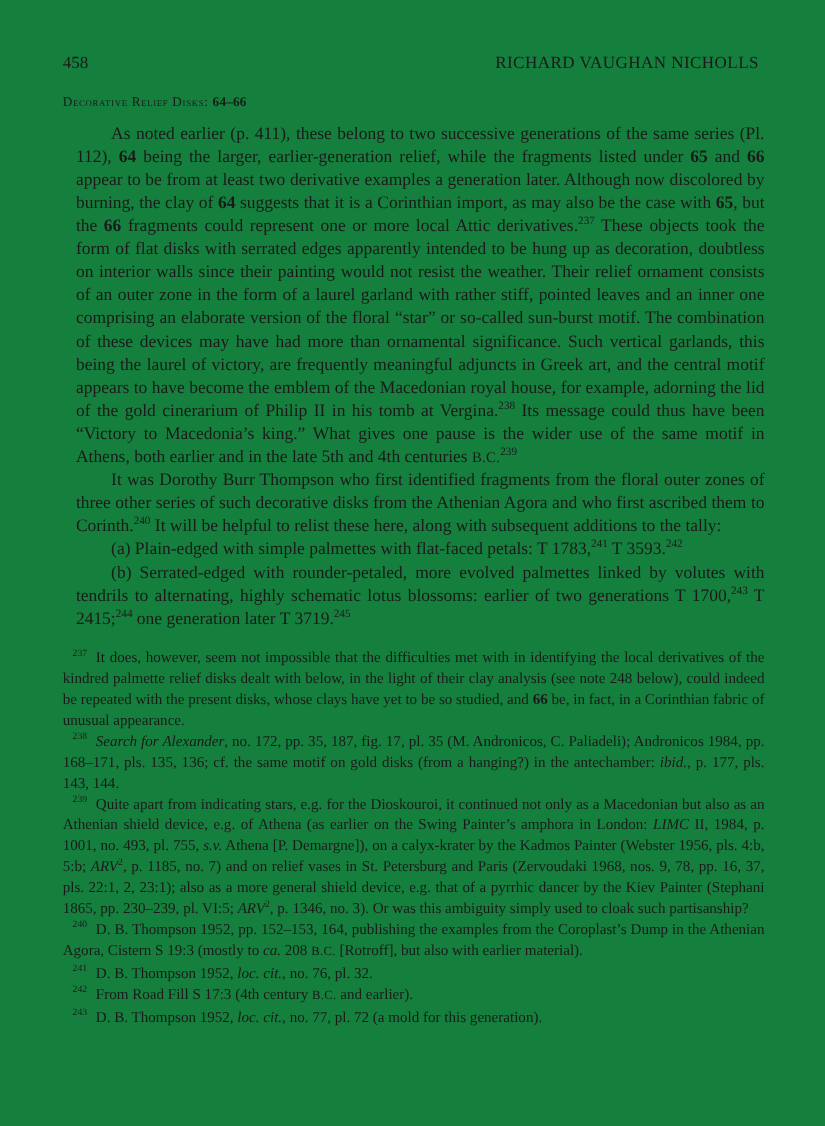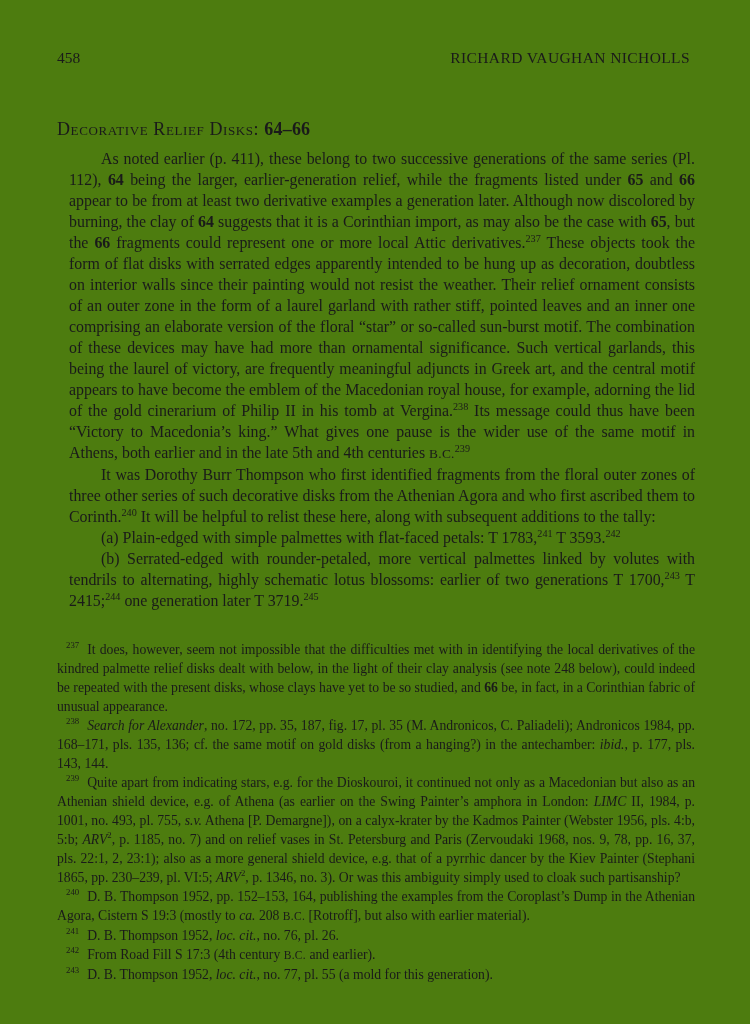--- a/index.html
+++ b/index.html
@@ -30,71 +30,70 @@
     text-align: right;
     letter-spacing: 0.4px;
   }
   .content {
     position: absolute;
     top: 80px;
     left: 57px;
     width: 638px;
   }
   .heading {
-    font-size: 18px;
+    font-size: 12px;
     font-weight: normal;
     line-height: 24px;
     letter-spacing: 0.2px;
-    margin-top: 37px;
   }
   .body-block { margin-top: 7px; }
   .para {
     font-size: 15.9px;
     line-height: 21px;
     text-align: justify;
     text-indent: 32px;
     margin-left: 12px;
   }
-  .fn-block { margin-top: 29px; }
+  .fn-block { margin-top: 15px; }
   .fn {
     font-size: 13.7px;
     line-height: 19px;
     text-align: justify;
     text-indent: 9px;
   }
   .b { font-weight: bold; }
   .i { font-style: italic; }
   .sup {
     vertical-align: super;
     font-size: 0.64em;
     line-height: 0;
   }
   .sc { font-size: 0.84em; letter-spacing: 0.3px; }
   .scv { font-variant: small-caps; letter-spacing: 0.6px; }
   .fnnum { margin-right: 8px; }
 </style>
 </head>
 <body style="color: rgb(26, 26, 26);">
 
-<div class="page" style="background: #4d7c0f;">
+<div class="page" style="background: #15803d;">
   <div class="header">
     <span class="page-num">458</span>
     <span class="running-head">RICHARD VAUGHAN NICHOLLS</span>
   </div>
   <div class="content">
     <h1 class="heading"><span class="scv">Decorative Relief Disks: </span><span class="b">64–66</span></h1>
     <div class="body-block">
         <p class="para"><span>As noted earlier (p. 411), these belong to two successive generations of the same series (Pl. 112), </span><span class="b">64</span><span> being the larger, earlier-generation relief, while the fragments listed under </span><span class="b">65</span><span> and </span><span class="b">66</span><span> appear to be from at least two derivative examples a generation later. Although now discolored by burning, the clay of </span><span class="b">64</span><span> suggests that it is a Corinthian import, as may also be the case with </span><span class="b">65</span><span>, but the </span><span class="b">66</span><span> fragments could represent one or more local Attic derivatives.</span><span class="sup">237</span><span> These objects took the form of flat disks with serrated edges apparently intended to be hung up as decoration, doubtless on interior walls since their painting would not resist the weather. Their relief ornament consists of an outer zone in the form of a laurel garland with rather stiff, pointed leaves and an inner one comprising an elaborate version of the floral “star” or so-called sun-burst motif. The combination of these devices may have had more than ornamental significance. Such vertical garlands, this being the laurel of victory, are frequently meaningful adjuncts in Greek art, and the central motif appears to have become the emblem of the Macedonian royal house, for example, adorning the lid of the gold cinerarium of Philip II in his tomb at Vergina.</span><span class="sup">238</span><span> Its message could thus have been “Victory to Macedonia’s king.” What gives one pause is the wider use of the same motif in Athens, both earlier and in the late 5th and 4th centuries </span><span class="sc">B.C.</span><span class="sup">239</span></p>
         <p class="para"><span>It was Dorothy Burr Thompson who first identified fragments from the floral outer zones of three other series of such decorative disks from the Athenian Agora and who first ascribed them to Corinth.</span><span class="sup">240</span><span> It will be helpful to relist these here, along with subsequent additions to the tally:</span></p>
         <p class="para"><span>(a) Plain-edged with simple palmettes with flat-faced petals: T 1783,</span><span class="sup">241</span><span> T 3593.</span><span class="sup">242</span></p>
-        <p class="para"><span>(b) Serrated-edged with rounder-petaled, more vertical palmettes linked by volutes with tendrils to alternating, highly schematic lotus blossoms: earlier of two generations T 1700,</span><span class="sup">243</span><span> T 2415;</span><span class="sup">244</span><span> one generation later T 3719.</span><span class="sup">245</span></p>
+        <p class="para"><span>(b) Serrated-edged with rounder-petaled, more evolved palmettes linked by volutes with tendrils to alternating, highly schematic lotus blossoms: earlier of two generations T 1700,</span><span class="sup">243</span><span> T 2415;</span><span class="sup">244</span><span> one generation later T 3719.</span><span class="sup">245</span></p>
       </div>
     <div class="fn-block">
         <p class="fn"><span class="sup fnnum">237</span><span>It does, however, seem not impossible that the difficulties met with in identifying the local derivatives of the kindred palmette relief disks dealt with below, in the light of their clay analysis (see note 248 below), could indeed be repeated with the present disks, whose clays have yet to be so studied, and </span><span class="b">66</span><span> be, in fact, in a Corinthian fabric of unusual appearance.</span></p>
         <p class="fn"><span class="sup fnnum">238</span><span class="i">Search for Alexander</span><span>, no. 172, pp. 35, 187, fig. 17, pl. 35 (M. Andronicos, C. Paliadeli); Andronicos 1984, pp. 168–171, pls. 135, 136; cf. the same motif on gold disks (from a hanging?) in the antechamber: </span><span class="i">ibid.</span><span>, p. 177, pls. 143, 144.</span></p>
         <p class="fn"><span class="sup fnnum">239</span><span>Quite apart from indicating stars, e.g. for the Dioskouroi, it continued not only as a Macedonian but also as an Athenian shield device, e.g. of Athena (as earlier on the Swing Painter’s amphora in London: </span><span class="i">LIMC</span><span> II, 1984, p. 1001, no. 493, pl. 755, </span><span class="i">s.v.</span><span> Athena [P. Demargne]), on a calyx-krater by the Kadmos Painter (Webster 1956, pls. 4:b, 5:b; </span><span class="i">ARV</span><span class="sup">2</span><span>, p. 1185, no. 7) and on relief vases in St. Petersburg and Paris (Zervoudaki 1968, nos. 9, 78, pp. 16, 37, pls. 22:1, 2, 23:1); also as a more general shield device, e.g. that of a pyrrhic dancer by the Kiev Painter (Stephani 1865, pp. 230–239, pl. VI:5; </span><span class="i">ARV</span><span class="sup">2</span><span>, p. 1346, no. 3). Or was this ambiguity simply used to cloak such partisanship?</span></p>
         <p class="fn"><span class="sup fnnum">240</span><span>D. B. Thompson 1952, pp. 152–153, 164, publishing the examples from the Coroplast’s Dump in the Athenian Agora, Cistern S 19:3 (mostly to </span><span class="i">ca.</span><span> 208 </span><span class="sc">B.C.</span><span> [Rotroff], but also with earlier material).</span></p>
-        <p class="fn"><span class="sup fnnum">241</span><span>D. B. Thompson 1952, </span><span class="i">loc. cit.</span><span>, no. 76, pl. 26.</span></p>
+        <p class="fn"><span class="sup fnnum">241</span><span>D. B. Thompson 1952, </span><span class="i">loc. cit.</span><span>, no. 76, pl. 32.</span></p>
         <p class="fn"><span class="sup fnnum">242</span><span>From Road Fill S 17:3 (4th century </span><span class="sc">B.C.</span><span> and earlier).</span></p>
-        <p class="fn"><span class="sup fnnum">243</span><span>D. B. Thompson 1952, </span><span class="i">loc. cit.</span><span>, no. 77, pl. 55 (a mold for this generation).</span></p>
+        <p class="fn"><span class="sup fnnum">243</span><span>D. B. Thompson 1952, </span><span class="i">loc. cit.</span><span>, no. 77, pl. 72 (a mold for this generation).</span></p>
       </div>
   </div>
 </div>
 
 </body></html>

